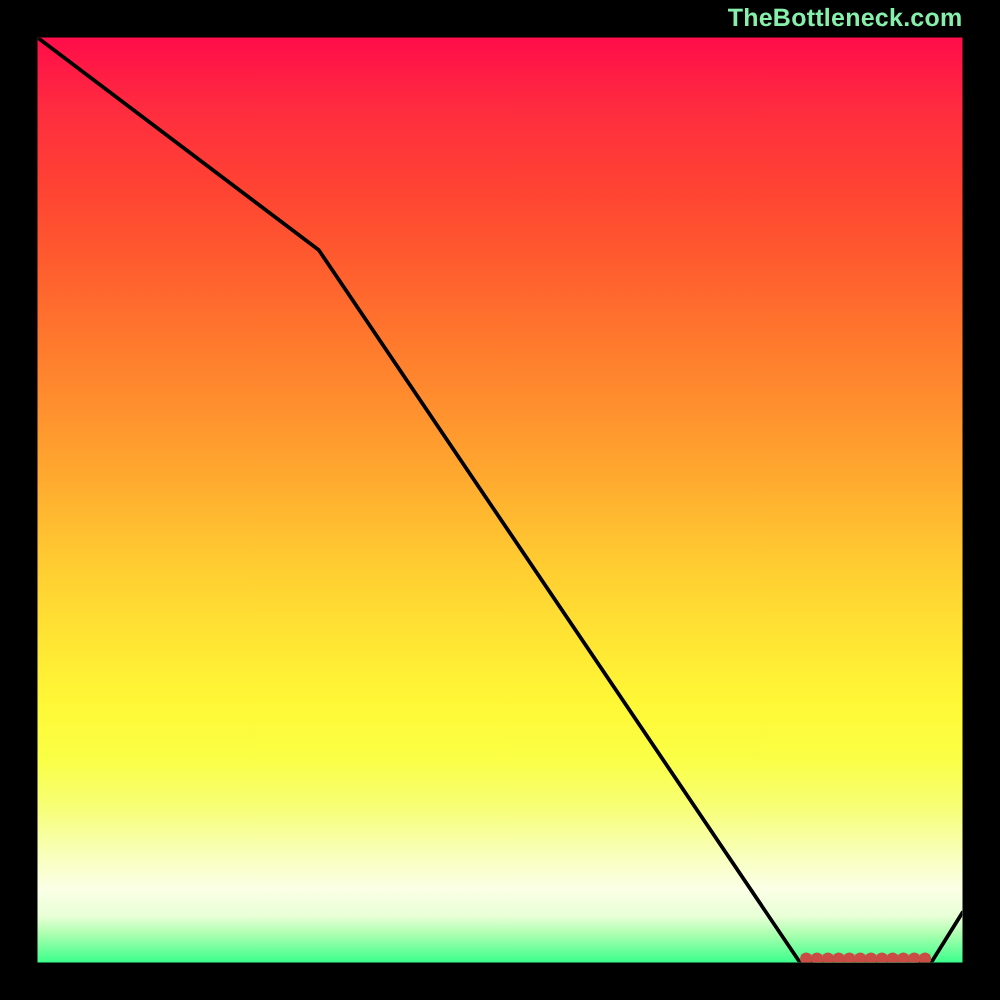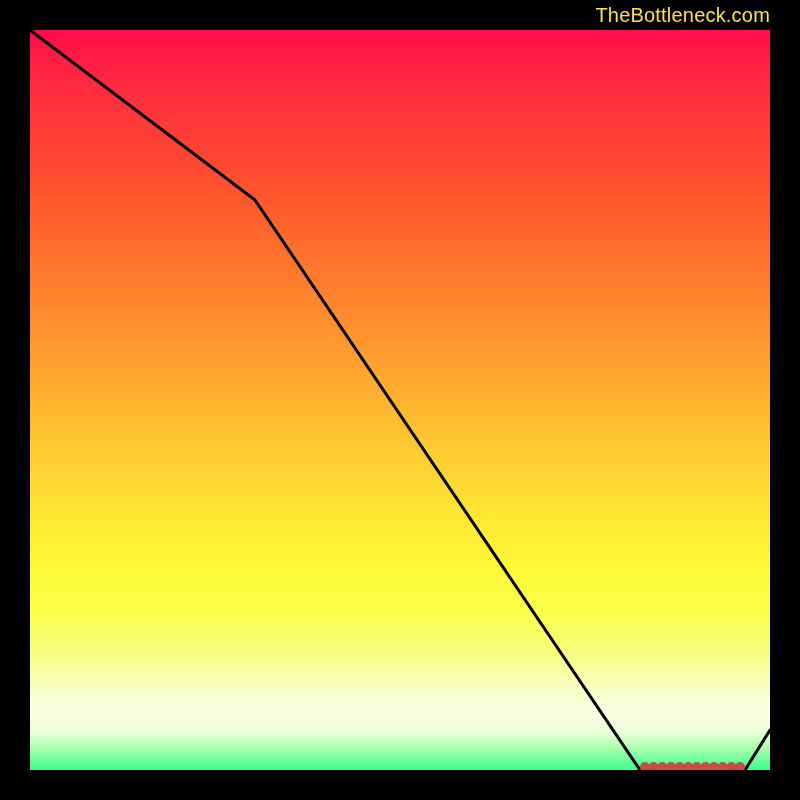--- a/index.html
+++ b/index.html
@@ -50,23 +50,23 @@
     left: 0;
     top: 0;
     width: 740px;
     height: 740px;
     pointer-events: none;
   }
   .watermark {
     position: absolute;
     top: 4px;
     right: 30px;
-    color: #fde047;
+    color: #86efac;
     font-size: 20px;
-    font-weight: 400;
+    font-weight: 700;
     letter-spacing: 0.2px;
     user-select: none;
   }
 </style>
 </head>
 <body>
 
 <div class="frame">
   <div class="watermark">TheBottleneck.com</div>
   <div class="plot">

